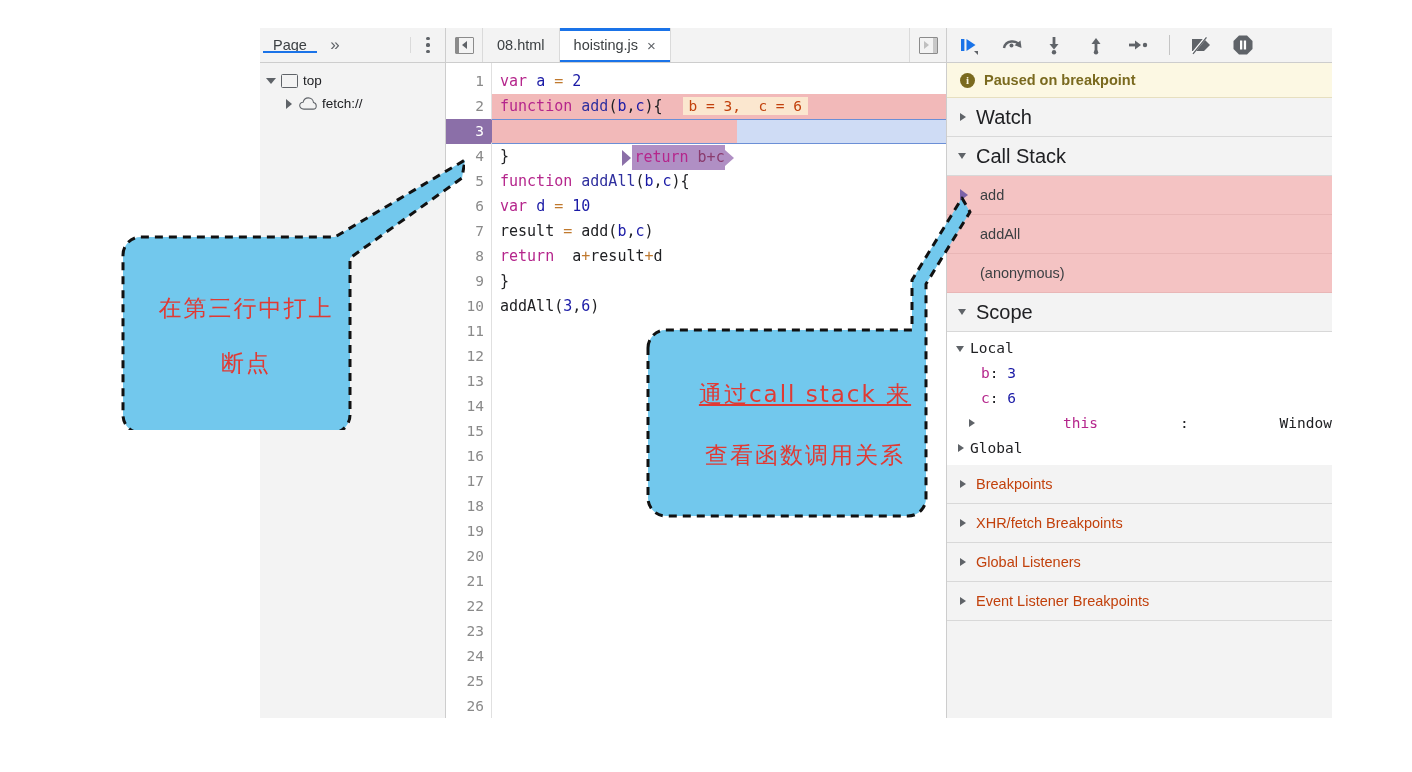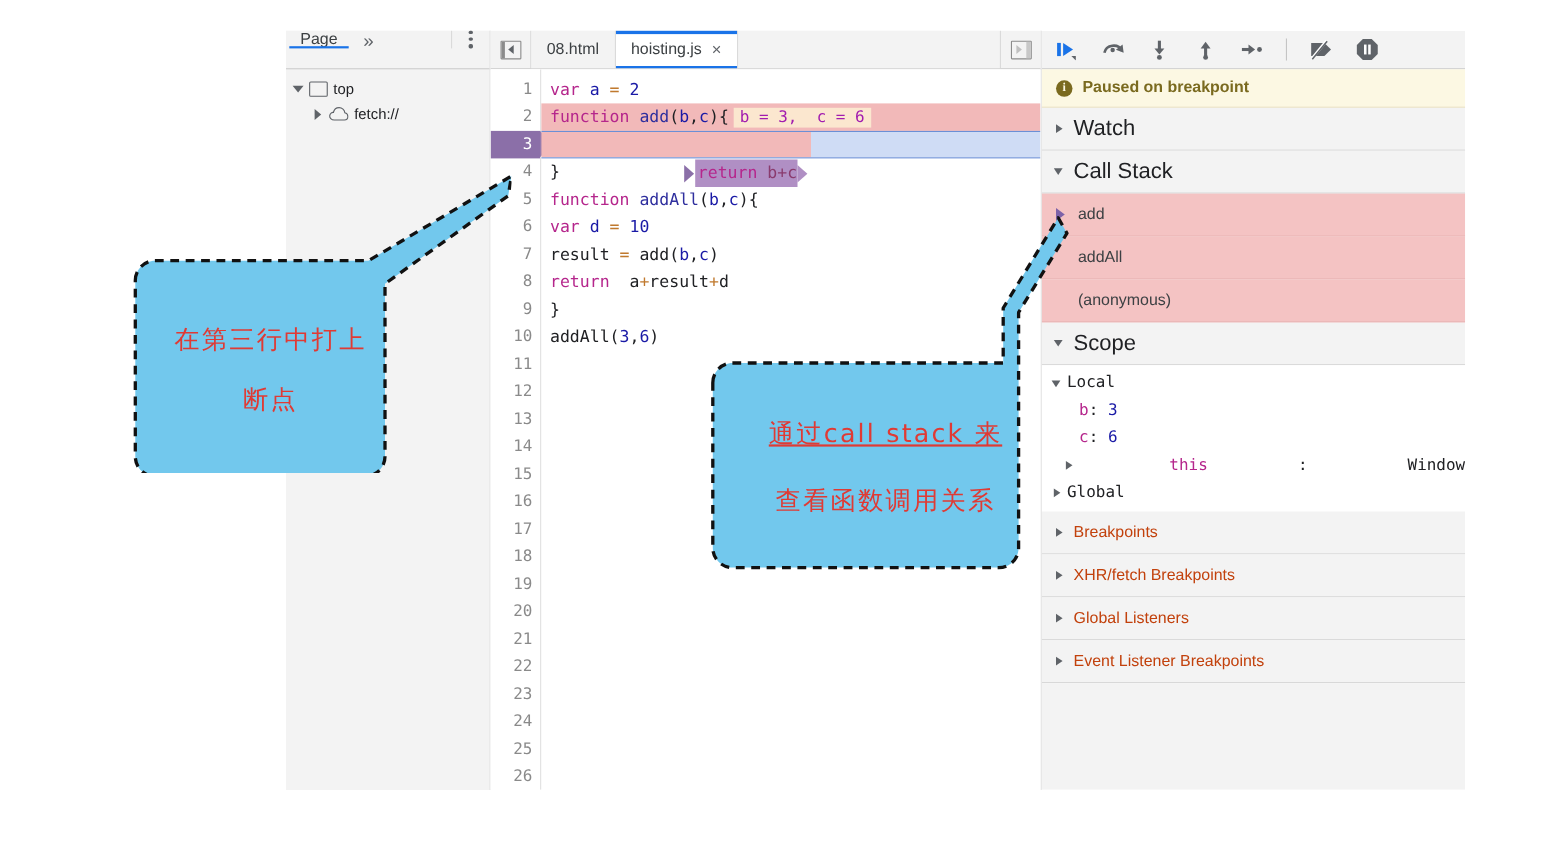--- a/index.html
+++ b/index.html
@@ -33,21 +33,21 @@
     background: #f3f3f3;
     border-right: 1px solid #cdcdcd;
     display: flex;
     flex-direction: column;
   }
   #nav-tabbar {
     height: 34px;
     background: #f3f3f3;
     border-bottom: 1px solid #cdcdcd;
     display: flex;
-    align-items: flex-start;
+    align-items: center;
     position: relative;
   }
   .nav-tab {
     display: flex; align-items: center;
     padding: 0 13px;
     font-size: 14.5px;
     color: #3c4043;
     position: relative;
     cursor: default;
   }
@@ -260,23 +260,23 @@
     height: 25px;
   }
   .tok-kw   { color: #b5268c; }
   .tok-fn   { color: #2f2f9e; }
   .tok-var  { color: #1a1aa6; }
   .tok-num  { color: #1a1aa6; }
   .tok-op   { color: #c0792e; }
   .tok-txt  { color: #202124; }
   .inline-hint {
     background: #fbe7cf;
-    color: #a21caf;
+    color: #c2410c;
     padding: 1px 6px;
-    margin-left: 4px;
+    margin-left: 20px;
     font-size: 14.5px;
   }
   .bp-chip {
     display: inline-block;
     position: relative;
     background: #b08fc4;
     color: #b5268c;
     padding-left: 2px;
   }
   .bp-arrow-l {

